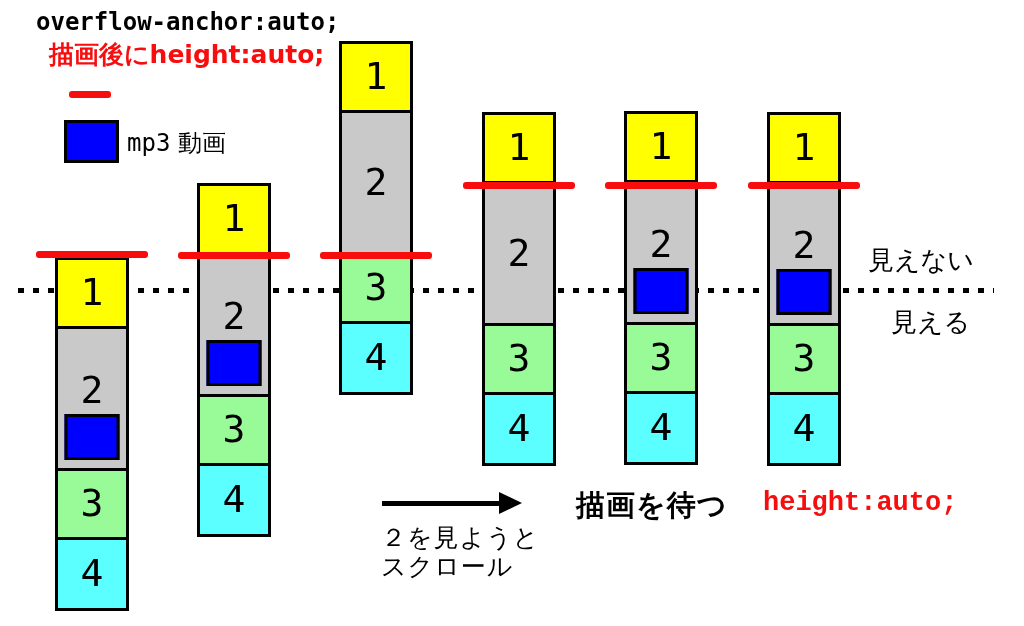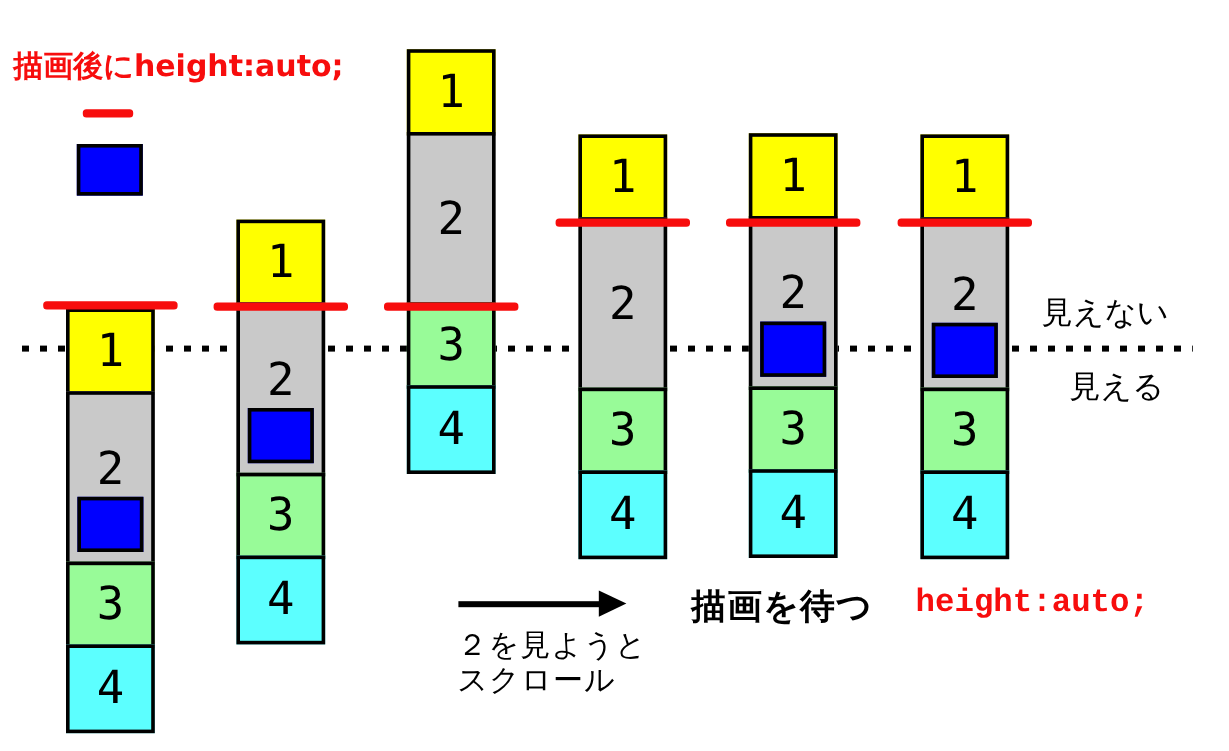--- a/index.html
+++ b/index.html
@@ -151,24 +151,26 @@
     </div>
   <div id="anchor-layer">
       <div class="anchor-line" style="background: rgb(247, 13, 13); width: 112px; left: 36px; top: 251px;"></div>
       <div class="anchor-line" style="background: rgb(247, 13, 13); width: 112px; left: 178px; top: 252px;"></div>
       <div class="anchor-line" style="background: rgb(247, 13, 13); width: 112px; left: 320px; top: 252px;"></div>
       <div class="anchor-line" style="background: rgb(247, 13, 13); width: 112px; left: 463px; top: 182px;"></div>
       <div class="anchor-line" style="background: rgb(247, 13, 13); width: 112px; left: 605px; top: 182px;"></div>
       <div class="anchor-line" style="background: rgb(247, 13, 13); width: 112px; left: 748px; top: 182px;"></div>
     </div>
 
-  <div class="txt title2" id="title2" style="color: rgb(247, 13, 13);">描画後にheight:auto;</div>
+  <div class="txt code title1">overflow-anchor:auto;</div>
+  <div class="txt title2" id="title2" style="color: rgb(247, 13, 13); margin-left: 38px;">描画後にheight:auto;</div>
 
   <div class="legend-line" id="legend-line" style="background: rgb(247, 13, 13);"></div>
   <div class="legend-mp3-swatch" id="legend-swatch" style="background: rgb(0, 0, 255);"></div>
+  <div class="txt legend-mp3-label"><span class="mono">mp3</span><span> 動画</span></div>
 
   <div class="txt visible-label">見える</div>
   <div class="txt invisible-label">見えない</div>
 
   <div class="arrow">
     <div class="arrow-line"></div>
     <div class="arrow-head"></div>
   </div>
   <div class="txt caption1">２を見ようと</div>
   <div class="txt caption2">スクロール</div>

